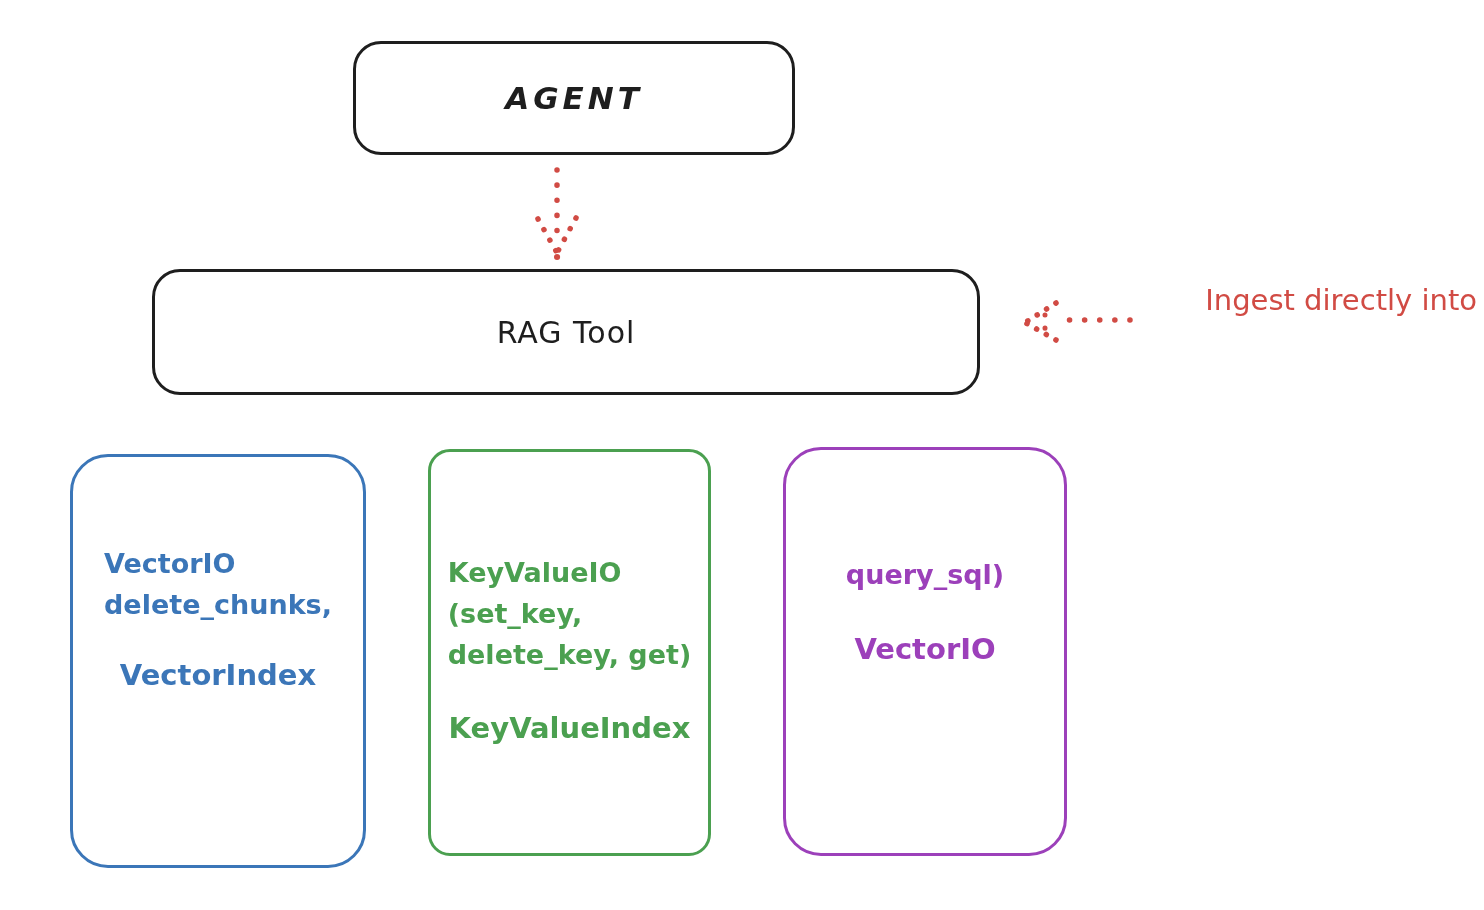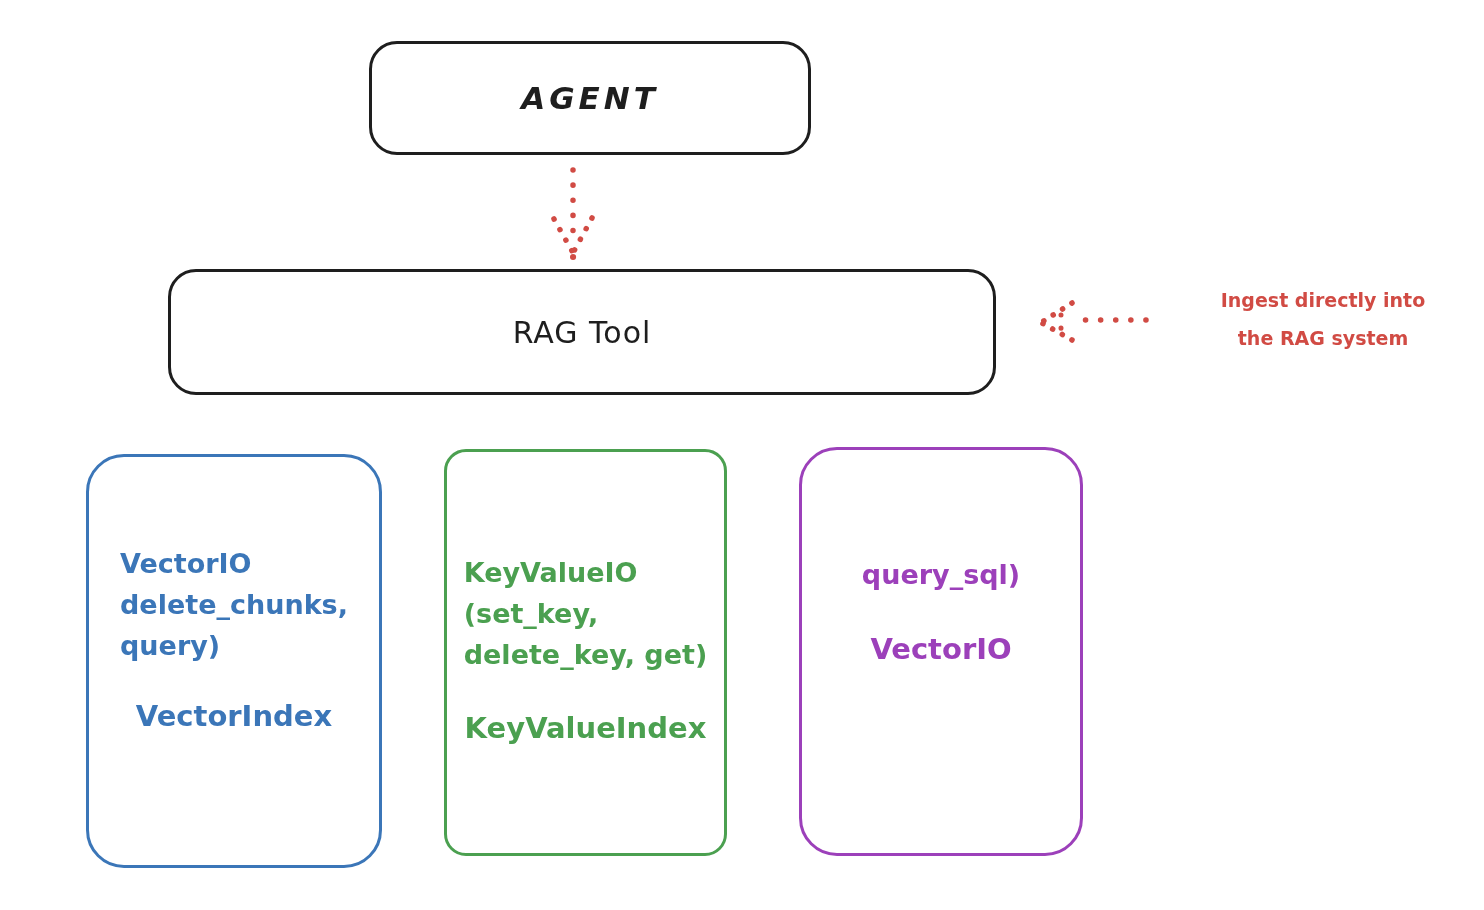--- a/index.html
+++ b/index.html
@@ -2,21 +2,21 @@
 <html style="--ink: #1e1e1e; --red: #d14b44; --blue: #3b76b8; --green: #4ba050; --purple: #9c40ba; --background: #ffffff;"><head>
 <meta charset="utf-8">
 <style>
   * { margin: 0; padding: 0; box-sizing: border-box; }
   html, body { background: #ffffff; }
   body {
     width: 1484px; height: 910px;
     position: relative; overflow: hidden;
     font-family: "DejaVu Sans", sans-serif;
   }
-  .canvas { position: absolute; left: 0; top: 0; width: 1227px; height: 910px; margin-left: 16px; }
+  .canvas { position: absolute; left: 0; top: 0; width: 1227px; height: 910px; }
   .arrow-layer { position: absolute; left: 0; top: 0; width: 1484px; height: 910px; pointer-events: none; }
 
   
   .node {
     position: absolute; background: #fff;
     border: 3.5px solid var(--ink);
     border-radius: 28px;
     display: flex; align-items: center; justify-content: center;
   }
   .node-agent   { left: 353px; top: 41px;  width: 442px; height: 114px; }
@@ -42,22 +42,22 @@
   .card-vector .methods     { margin-top: 86px; }
   .card-vector .index-label { margin-top: 33px; }
   .card-keyvalue .methods     { margin-top: 100px; }
   .card-keyvalue .index-label { margin-top: 36px; }
   .card-relational .methods     { margin-top: 104px; }
   .card-relational .index-label { margin-top: 37px; }
 
   
   .annotation {
     position: absolute; left: 1137px; top: 281px; width: 340px;
-    text-align: center; color: var(--red);
-    font-size: 19px; font-weight: bold; line-height: 38px;
+    text-align: right; color: var(--red);
+    font-size: 29px; font-weight: normal; line-height: 38px;
   }
 </style>
 </head>
 <body>
 
 <div class="canvas">
 
   <svg class="arrow-layer" width="1484" height="910" viewBox="0 0 1484 910">
 
     <g fill="none" stroke-linecap="round" style="stroke: var(--red);">
@@ -78,28 +78,26 @@
   <div class="node node-agent">
     <span class="agent-text">AGENT</span>
   </div>
 
   <div class="node node-ragtool">
     <span class="ragtool-text">RAG Tool</span>
   </div>
 
   <div class="annotation">
     <div>Ingest directly into</div>
-    <div>the RAG system</div>
   </div>
 
   <div class="card card-vector">
     <div class="methods">
       <div>VectorIO</div>
       <div>delete_chunks,</div>
-      <div>query)</div>
     </div>
     <div class="index-label">VectorIndex</div>
   </div>
 
   <div class="card card-keyvalue">
     <div class="methods">
       <div>KeyValueIO</div>
       <div>(set_key,</div>
       <div>delete_key, get)</div>
     </div>

